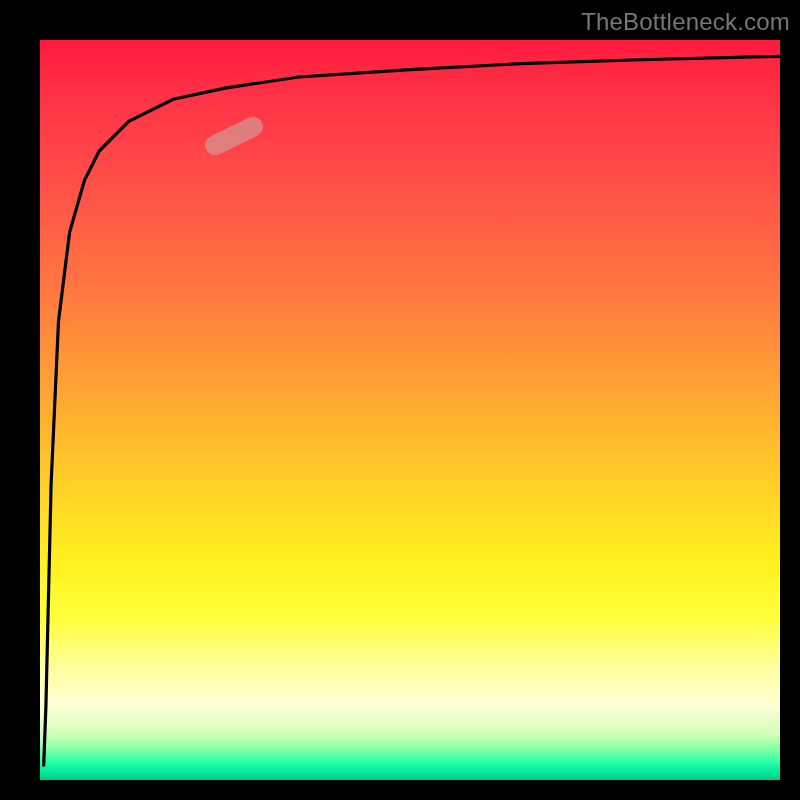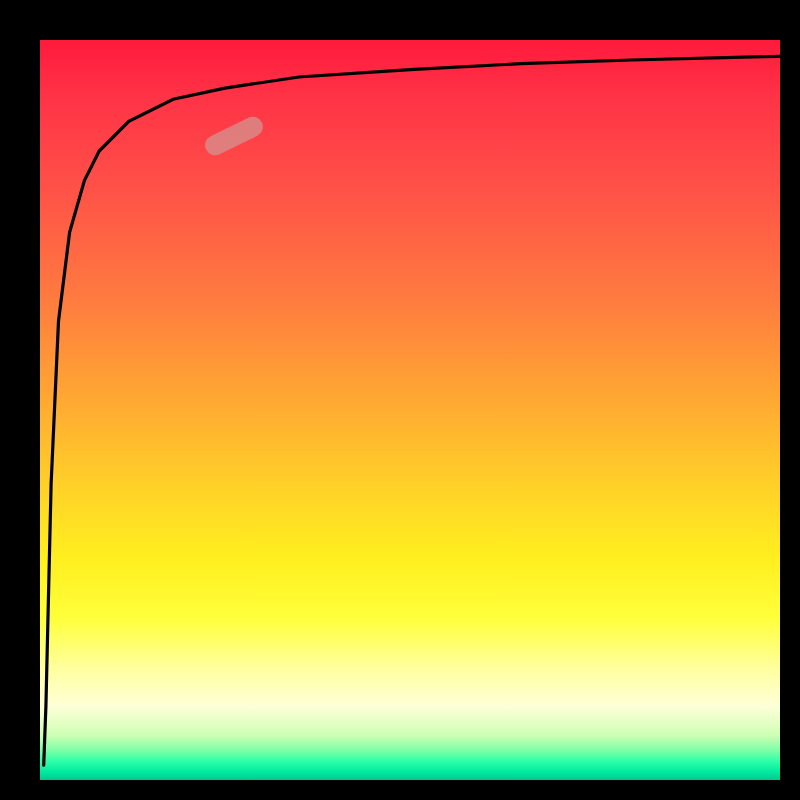--- a/index.html
+++ b/index.html
@@ -69,20 +69,21 @@
     left: 163px;
     top: 86px;
     transform: rotate(-26deg);
   }
 </style>
 </head>
 <body>
 
 <div class="chart-outer">
 
+  <div class="watermark">TheBottleneck.com</div>
 
   <div class="plot-area">
 
     <svg class="curve-svg" viewBox="0 0 740 740" preserveAspectRatio="none">
 
       <path fill="none" stroke="#000" stroke-width="3.2" stroke-linecap="round" d="M3.70 725.20 L5.92 666.00 L11.10 444.00 L18.50 281.20 L29.60 192.40 L44.40 140.60 L59.20 111.00 L88.80 81.40 L133.20 59.20 L185.00 48.10 L259.00 37.00 L370.00 29.60 L481.00 23.68 L592.00 19.98 L740.00 16.28"></path>
     </svg>
 
     <div class="marker"></div>
 

